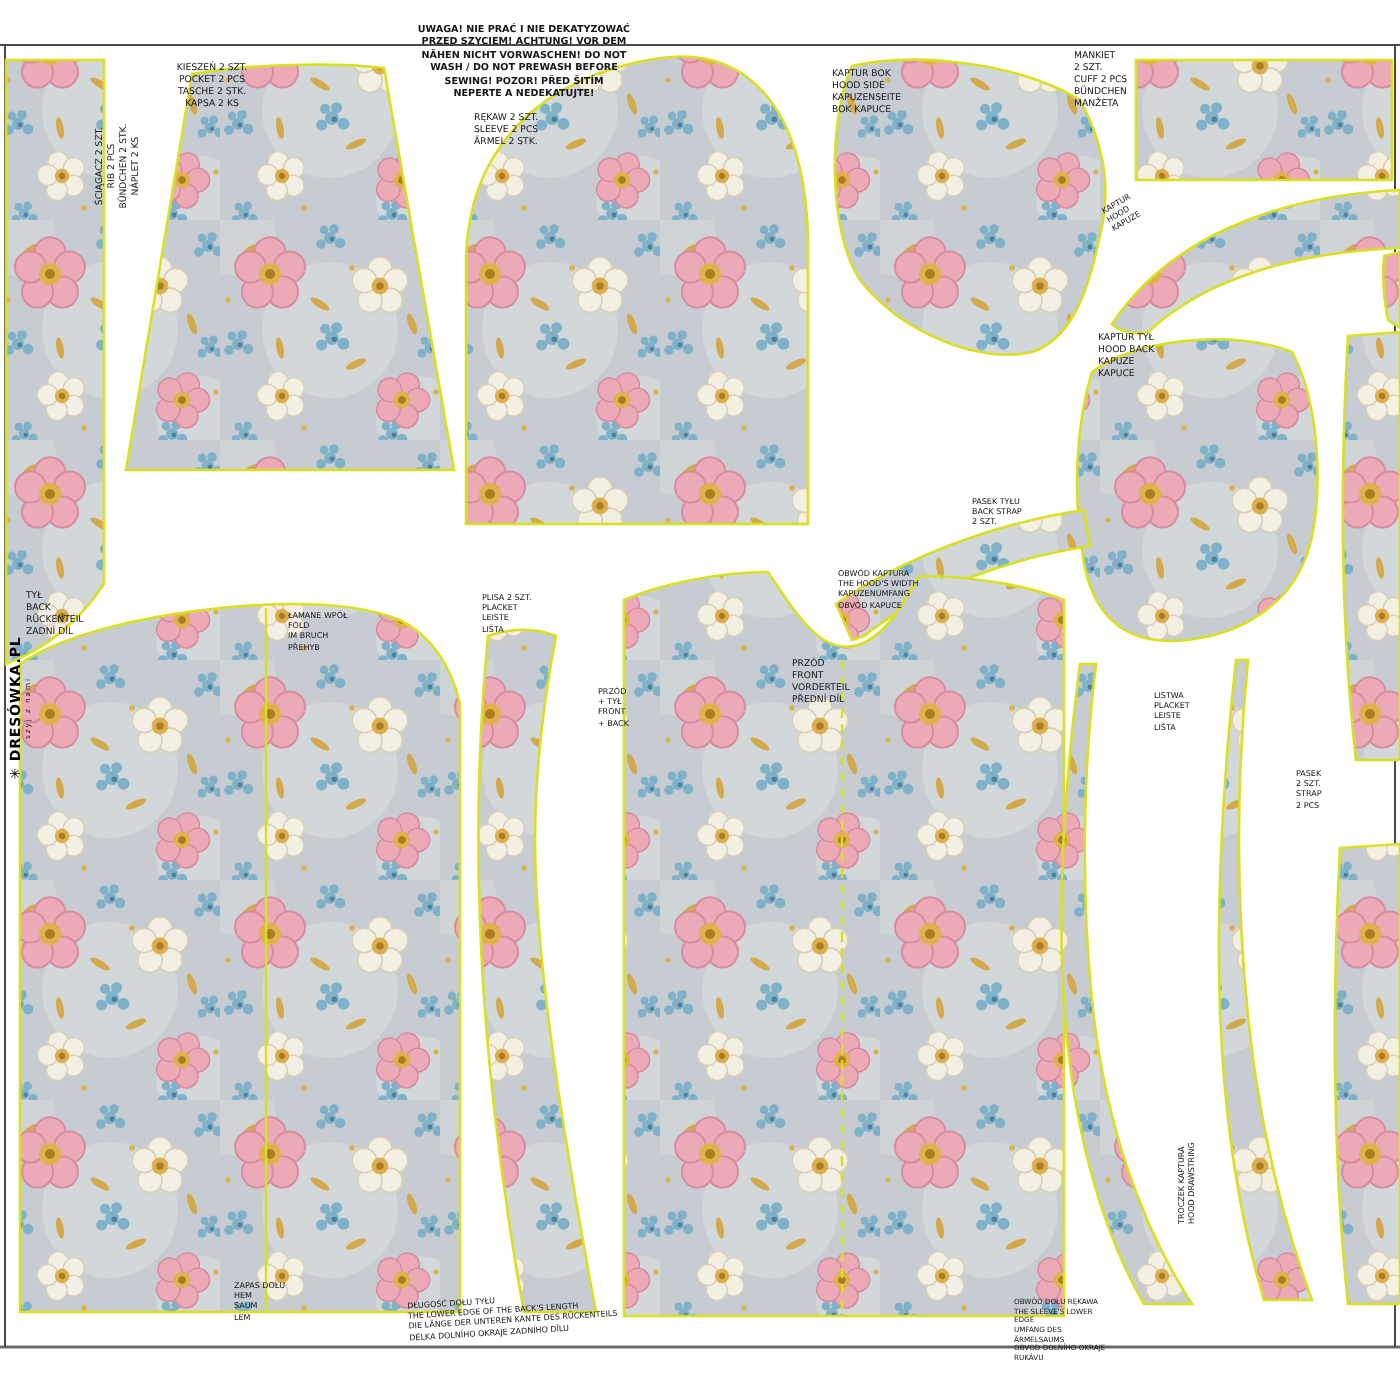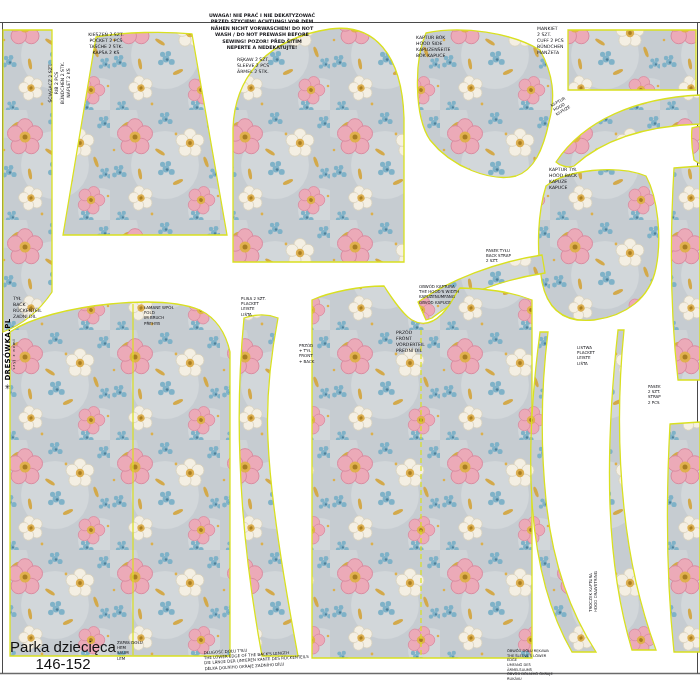--- a/index.html
+++ b/index.html
@@ -215,21 +215,19 @@
   <div class="lbl tiny" style="left:204px;top:646px;width:140px;transform:rotate(-3.5deg);">DŁUGOŚĆ DOŁU TYŁU
 THE LOWER EDGE OF THE BACK'S LENGTH
 DIE LÄNGE DER UNTEREN KANTE DES RÜCKENTEILS
 DÉLKA DOLNÍHO OKRAJE ZADNÍHO DÍLU</div>
 
   <div class="lbl micro" style="left:507px;top:649px;width:50px;">OBWÓD DOŁU RĘKAWA
 THE SLEEVE'S LOWER EDGE
 UMFANG DES ÄRMELSAUMS
 OBVOD DOLNÍHO OKRAJE RUKÁVU</div>
 
-  <div class="title">Parka dziecięca
-146-152</div>
 
   <div class="brand">
     <div class="bname"><span>✳</span> <span>DRESÓWKA.PL</span></div>
     <div class="btag">szyj z nami</div>
   </div>
 
 </div>
 
 </body></html>

